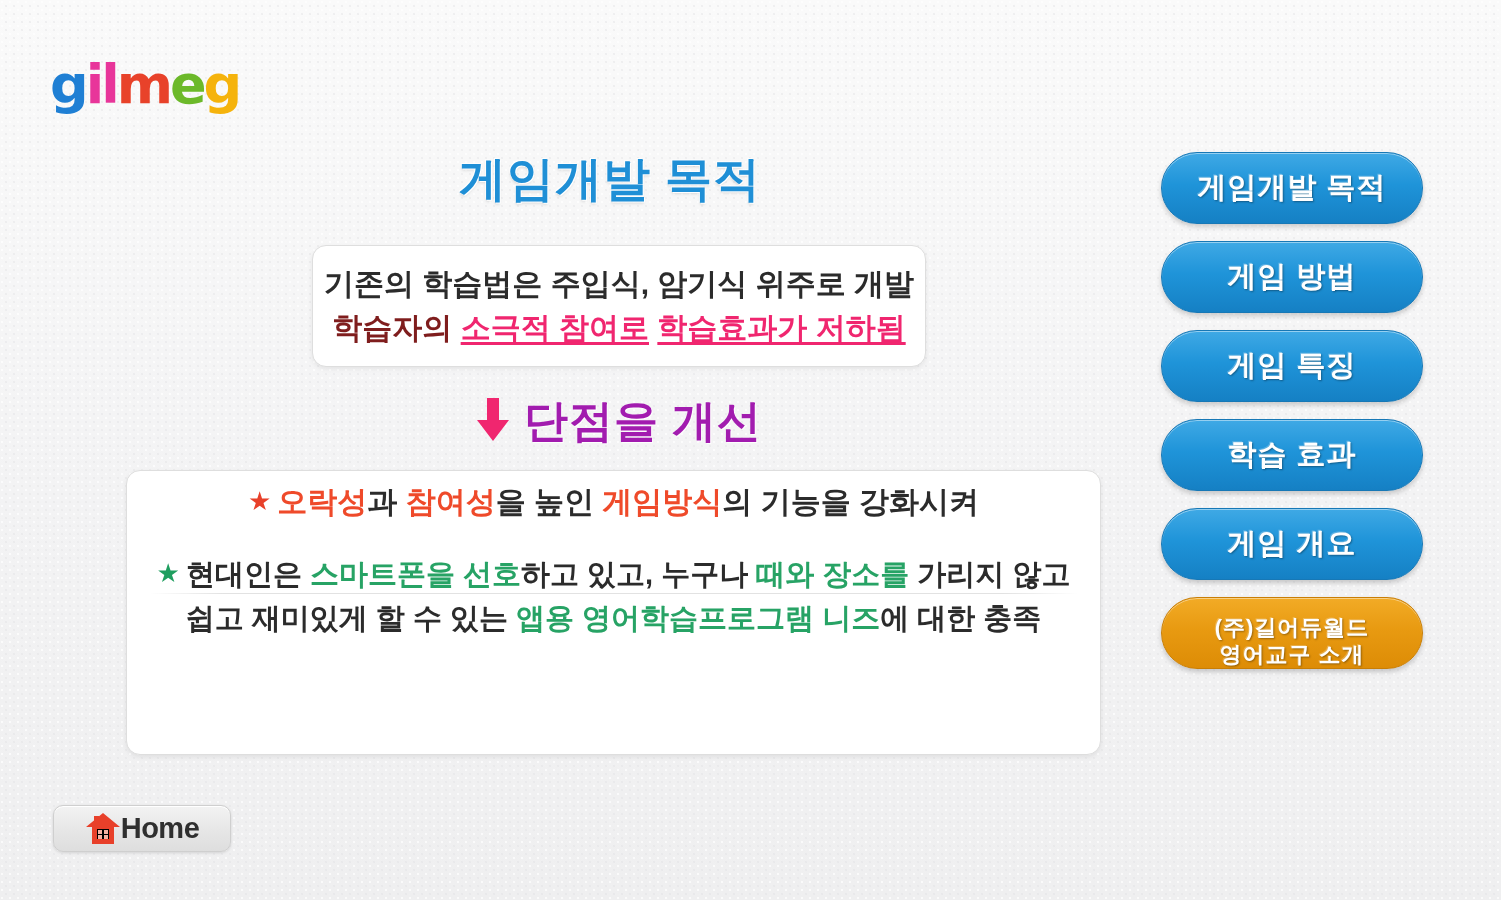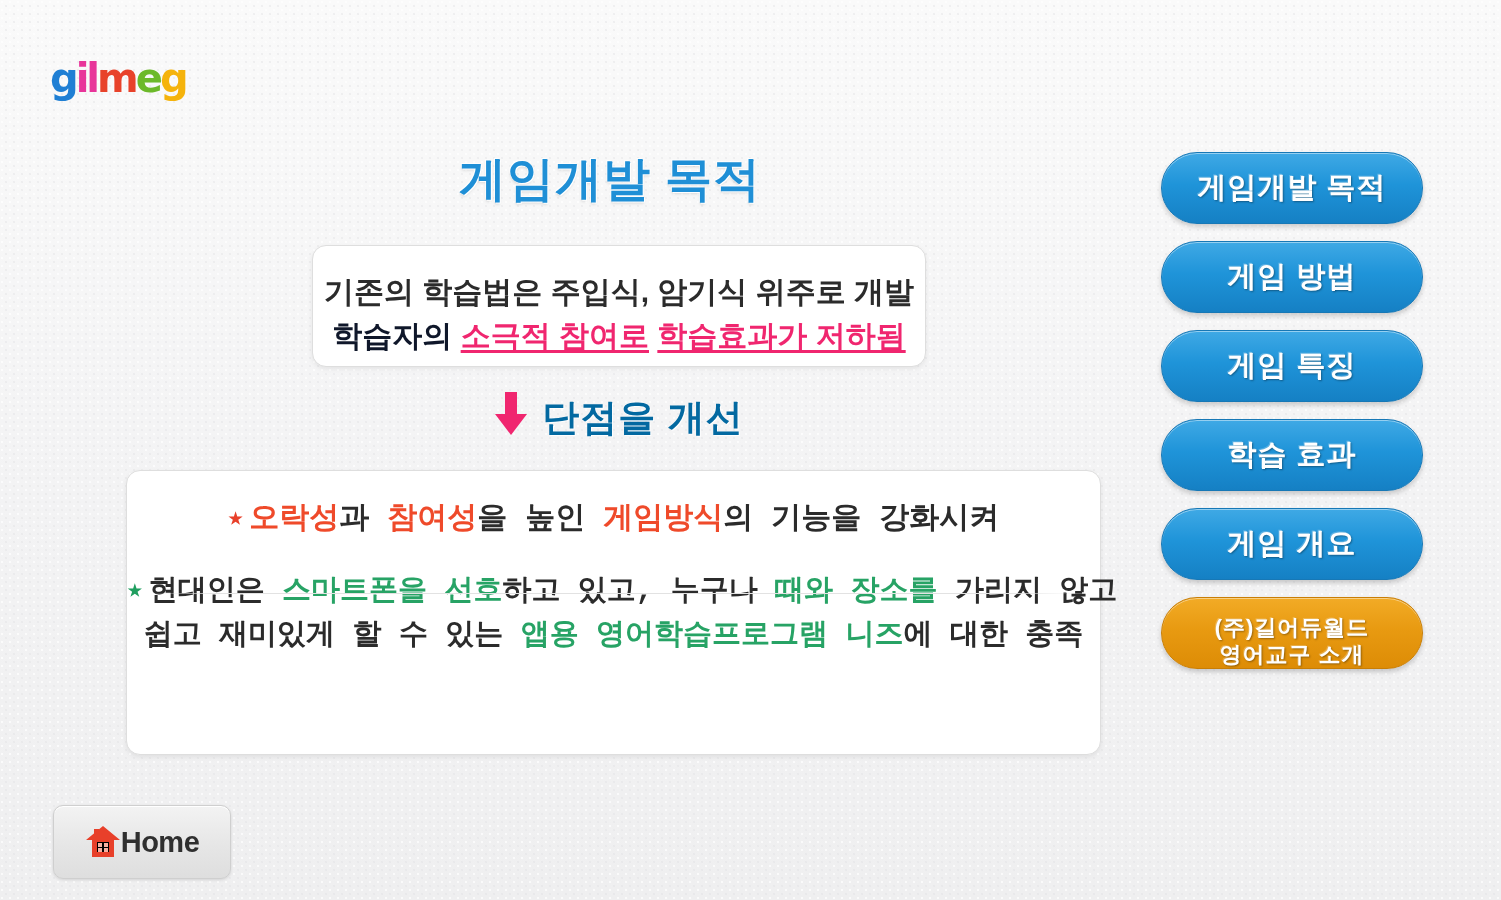--- a/index.html
+++ b/index.html
@@ -19,21 +19,21 @@
     background-size: 8px 8px, 8px 8px, 100% 100%;
     position: relative;
   }
 
   
   #logo {
     position: absolute;
     left: 50px;
     top: 58px;
     font-family: "DejaVu Sans", sans-serif;
-    font-size: 40px;
+    font-size: 54px;
     font-weight: bold;
     letter-spacing: -3px;
     line-height: 1;
     user-select: none;
   }
   #logo span { display: inline-block; }
 
   
   #page-title {
     position: absolute;
@@ -58,42 +58,41 @@
     border: 1px solid #dedede;
     border-radius: 14px;
     box-shadow: 0 2px 5px rgba(0,0,0,0.07), inset 0 1px 0 #ffffff;
     box-sizing: border-box;
   }
   #box-top {
     left: 312px;
     top: 245px;
     width: 614px;
     height: 122px;
-    padding-top: 24px;
+    padding-top: 16px;
   }
   #box-bottom {
     left: 126px;
     top: 470px;
     width: 975px;
     height: 285px;
-    padding-top: 25px;
-    font-family: Liberation Mono, monospace;
+    padding-top: 8px;
   }
 
   .line {
     text-align: center;
     font-size: 30px;
     font-weight: bold;
     color: #2b2b2b;
     line-height: 44px;
     white-space: nowrap;
   }
   .line.small { font-size: 29px; }
 
-  .pink     { color: #0f172a; }
+  .pink     { color: #7f1d1d; }
   .pink-u   { color: #f0266f; text-decoration: underline; text-underline-offset: 4px; }
   .red      { color: #ef4a2a; }
   .green    { color: #27a365; }
 
   .divider {
     position: absolute;
     left: 22px;
     right: 22px;
     top: 122px;
     height: 1px;
@@ -117,23 +116,23 @@
     width: 614px;
     text-align: center;
     white-space: nowrap;
   }
   #improve-arrow {
     display: inline-block;
     vertical-align: -6px;
     margin-right: 14px;
   }
   #improve-label {
-    font-size: 37px;
-    font-weight: bold;
-    color: #0369a1;
+    font-size: 44px;
+    font-weight: bold;
+    color: #a21caf;
     letter-spacing: 1px;
     text-shadow: 1px 1px 0 rgba(255,255,255,0.85);
   }
 
   
   #sidebar {
     position: absolute;
     left: 1161px;
     top: 152px;
     width: 262px;
@@ -173,21 +172,21 @@
     font-size: 22px;
     line-height: 1.25;
   }
 
   
   #home-btn {
     position: absolute;
     left: 53px;
     top: 805px;
     width: 178px;
-    height: 74px;
+    height: 47px;
     border-radius: 10px;
     background: linear-gradient(180deg, #f3f3f3 0%, #e6e6e6 55%, #dedede 100%);
     border: 1px solid #cfcfcf;
     box-shadow: 0 1px 3px rgba(0,0,0,0.12), inset 0 1px 0 #ffffff;
     display: flex;
     align-items: center;
     justify-content: center;
     box-sizing: border-box;
     cursor: pointer;
     user-select: none;

